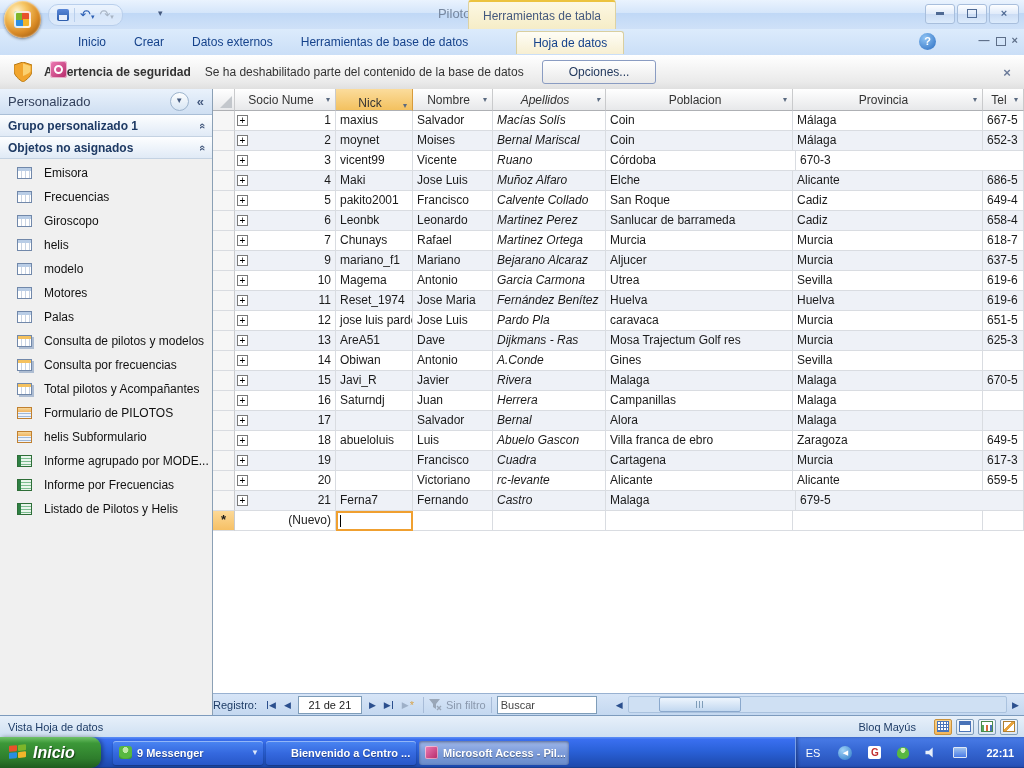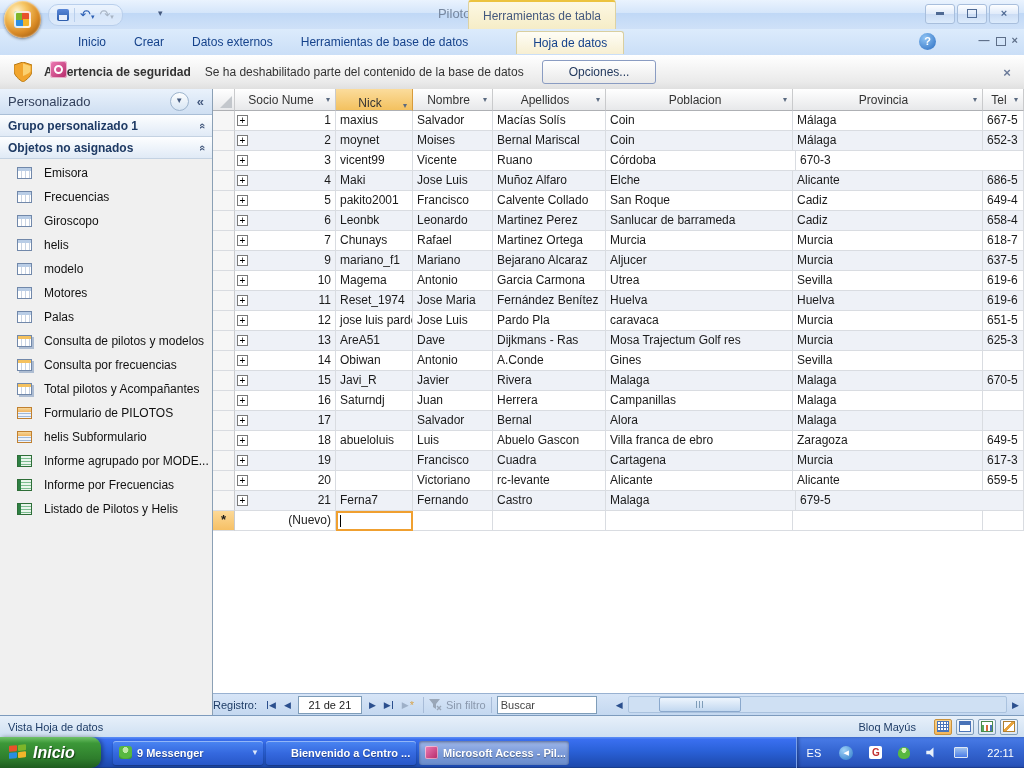--- a/index.html
+++ b/index.html
@@ -105,21 +105,21 @@
   .hcell .harrow{width:14px;color:#5a6a80;font-size:8px;text-align:center;}
   .hcell.selcol{background:linear-gradient(#fbdc9c,#f3c15f);border-right:1px solid #d79b3c;align-items:flex-end;}
   .corner{width:22px;flex:0 0 22px;position:relative;background:linear-gradient(#ffffff,#e7e8ea);
     border-right:1px solid #c9cacc;border-bottom:1px solid #aeb0b4;box-sizing:border-box;}
   .corner::after{content:"";position:absolute;right:2px;bottom:2px;border-left:12px solid transparent;
     border-bottom:12px solid #c3c7cc;}
   .c-sel{width:22px;flex:0 0 22px;}
   .c-socio{width:101px;flex:0 0 101px;}
   .c-nick{width:77px;flex:0 0 77px;}
   .c-nombre{width:80px;flex:0 0 80px;}
-  .c-apellidos{width:113px;flex:0 0 113px;}
+  .c-apellidos{width:113px;flex:0 0 113px;font-style:italic;}
   .c-poblacion{width:187px;flex:0 0 187px;}
   .c-provincia{width:190px;flex:0 0 190px;}
   .c-tel{flex:1;min-width:0;}
   .drow{display:flex;height:20px;background:#fff;}
   .drow.alt{background:#eef1f7;}
   .cell{box-sizing:border-box;height:20px;border-right:1px solid #d9dce1;border-bottom:1px solid #d9dce1;
     padding:0 0 0 4px;line-height:19px;font-size:12px;white-space:nowrap;overflow:hidden;}
   .rowsel{background:#f6f6f6;border-right:1px solid #c9cacc;padding:0;}
   .socio{display:flex;align-items:center;padding:0 4px 0 2px;}
   .plusbox{width:11px;height:11px;box-sizing:border-box;border:1px solid #7a7a7a;background:#fff;
@@ -199,21 +199,21 @@
   .tray-lang{color:#fff;font-size:11px;margin-right:2px;}
   .tray-hide{width:14px;height:14px;border-radius:50%;background:radial-gradient(circle at 35% 30%,#9fd2f8,#2b78c8);
     color:#fff;font-size:7px;text-align:center;line-height:14px;}
   .tray-g{width:13px;height:13px;background:#fff;border-radius:2px;color:#c03030;font-size:10px;font-weight:bold;
     text-align:center;line-height:13px;}
   .tray-msn{width:12px;height:12px;border-radius:50% 50% 40% 40%;
     background:radial-gradient(circle at 50% 28%,#d8f0c0 0 22%,#58b840 26% 75%,#2e8020);}
   .tray-vol{width:12px;height:11px;background:#e8f0fa;
     clip-path:polygon(0 35%,30% 35%,60% 5%,60% 95%,30% 65%,0 65%);}
   .tray-mon{width:14px;height:11px;border:1px solid #dfe8f5;border-radius:1px;background:linear-gradient(#9fc2ee,#4a7ce8);box-sizing:border-box;}
-  .tray-time{color:#fff;font-size:11px;margin-left:3px;}
+  .tray-time{color:#fff;font-size:11px;margin-left:3px;font-weight:bold;}
 </style>
 </head>
 <body>
 
 <div class="app">
 
   <div class="titlebar">
     <div class="orb">
         <div class="orb-core"></div>
       </div>

